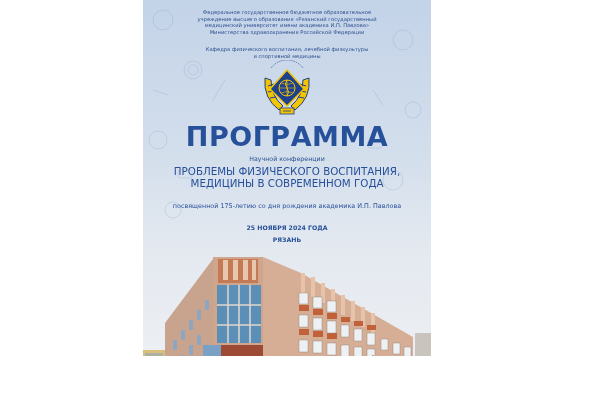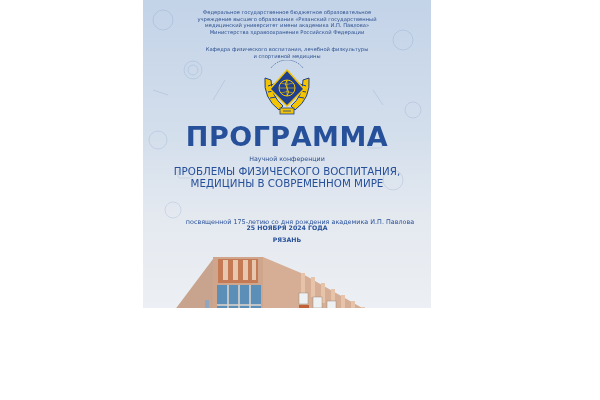--- a/index.html
+++ b/index.html
@@ -1,29 +1,29 @@
 <!DOCTYPE html>
 <html><head>
   <meta charset="utf-8">
   <style>
     html, body { margin:0; padding:0; }
     body { width:600px; height:400px; background:#ffffff; position:relative; overflow:hidden;
            font-family:"DejaVu Sans", sans-serif; }
-    .poster { position:absolute; left:143px; top:0; width:288px; height:308px; overflow:hidden;
+    .poster { position:absolute; left:143px; top:0; width:288px; height:356px; overflow:hidden;
               background:linear-gradient(180deg,#c3d3e8 0%,#d4dfec 45%,#e4e9f0 70%,#eceff3 100%); }
     .pattern { position:absolute; inset:0; opacity:.18; }
     .txt { position:absolute; left:0; width:288px; text-align:center; color:#2b4f8e; }
     .org { top:9px; font-size:5.2px; line-height:6.6px; }
     .dept { top:46px; font-size:5.2px; line-height:6.6px; }
     .emblem { position:absolute; left:114px; top:60px; width:60px; height:60px; }
     .title { top:121px; font-size:27px; font-weight:bold; letter-spacing:.5px; color:#27509a;
              font-family:"DejaVu Sans", sans-serif; }
     .subtitle { top:155px; font-size:6.3px; color:#2b4f8e; }
     .conf { top:165px; font-size:10.3px; line-height:12px; font-weight:normal; color:#27509a; }
-    .dedic { top:218px; font-size:6.4px; line-height:8.5px; color:#27509a;padding-left:13px; }
+    .dedic { top:202px; font-size:6.4px; line-height:8.5px; color:#27509a; }
     .date { top:224px; font-size:6.2px; font-weight:bold; color:#27509a; }
     .city { top:236px; font-size:6.2px; font-weight:bold; color:#27509a; }
     .photo { position:absolute; left:0; top:245px; width:288px; height:155px; }
   </style>
 </head>
 <body>
 
 <div class="poster">
 
   <svg class="pattern" width="288" height="400" viewBox="0 0 288 400">
@@ -66,21 +66,21 @@
     <path d="M30 20 q-3 4 0 8 q3 4 0 8" stroke="#f2c500" stroke-width="1" fill="none"></path>
     <rect x="23" y="48" width="14" height="6" fill="#f2c500" stroke="#1f3f8f" stroke-width="0.8"></rect>
     <path d="M26 51 h8" stroke="#1f3f8f" stroke-width="0.8"></path>
   </svg>
 
   <div class="txt title">ПРОГРАММА</div>
   <div class="txt subtitle">Научной конференции</div>
 
   <div class="txt conf">
     <div>ПРОБЛЕМЫ ФИЗИЧЕСКОГО ВОСПИТАНИЯ,</div>
-    <div>МЕДИЦИНЫ В СОВРЕМЕННОМ МИРЕ</div>
+    <div>МЕДИЦИНЫ В СОВРЕМЕННОМ ГОДА</div>
   </div>
 
   <div class="txt dedic">
     <div>посвященной 175-летию со дня рождения академика И.П. Павлова</div>
   </div>
 
   <div class="txt date">25 НОЯБРЯ 2024 ГОДА</div>
   <div class="txt city">РЯЗАНЬ</div>
 
   <svg class="photo" viewBox="0 0 288 155">

